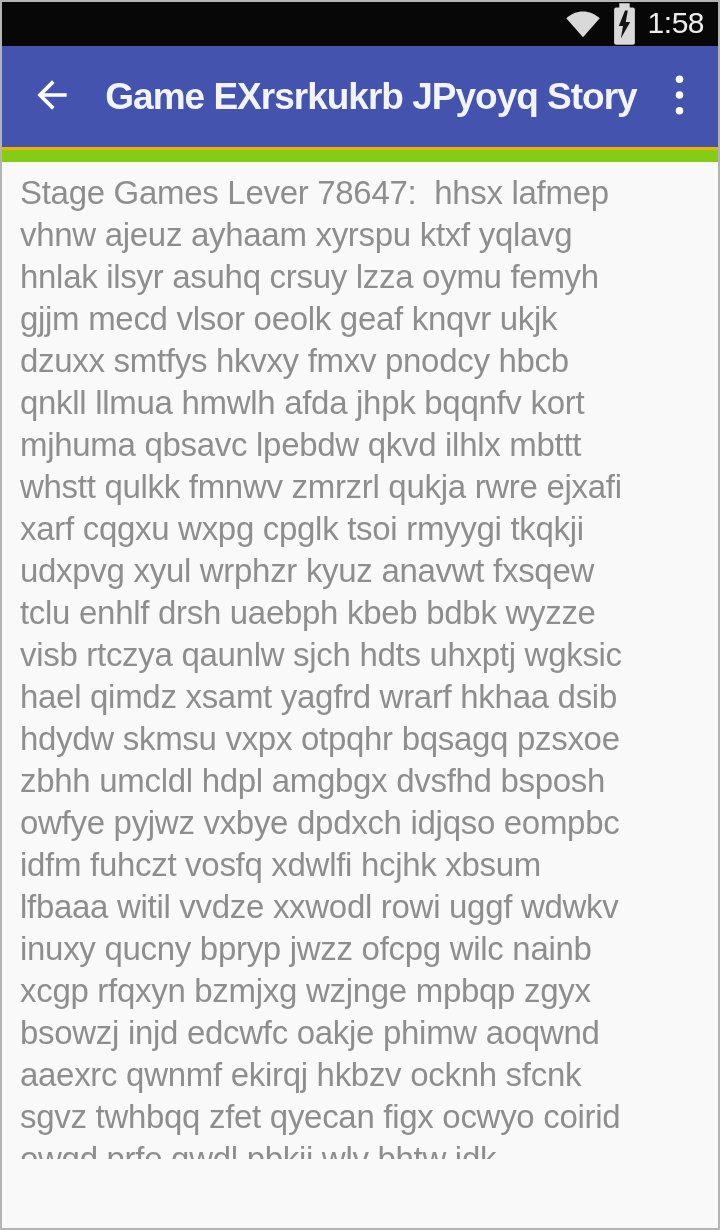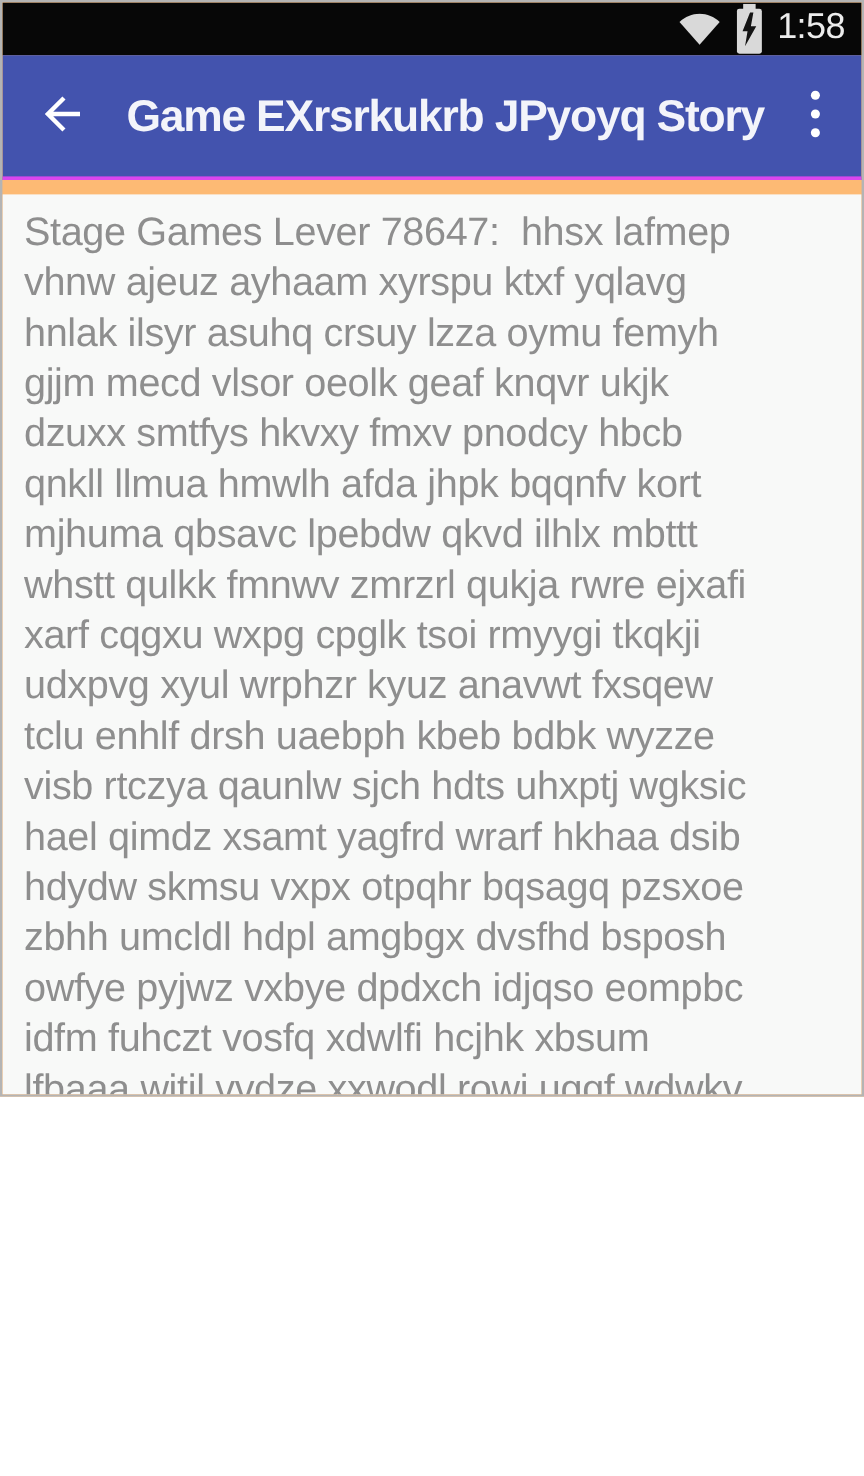--- a/index.html
+++ b/index.html
@@ -1,22 +1,22 @@
 <!DOCTYPE html>
 <html><head>
 <meta charset="utf-8">
 <style>
   * { margin: 0; padding: 0; box-sizing: border-box; }
   html, body { background: #ffffff; }
   .device {
     position: relative;
     width: 720px;
-    height: 914px;
+    height: 1230px;
     border: 2px solid #b4b4b4;
-    background: #fdba74;
+    background: #84cc16;
     font-family: "Liberation Sans", sans-serif;
     display: flex;
     flex-direction: column;
     overflow: hidden;
   }
   
   .status-bar {
     flex: 0 0 44px;
     background: #070707;
     display: flex;
@@ -30,21 +30,21 @@
     font-size: 30px;
     letter-spacing: -0.5px;
     line-height: 1;
     padding-bottom: 2px;
   }
   .wifi-icon svg, .battery-icon svg { display: block; }
   
   .app-bar {
     flex: 0 0 104px;
     background: #4353ae;
-    border-bottom: 3px solid #d946ef;
+    border-bottom: 3px solid #eab308;
     display: flex;
     align-items: center;
   }
   .back-btn {
     width: 100px;
     height: 100%;
     background: none;
     border: none;
     cursor: pointer;
     display: flex;

